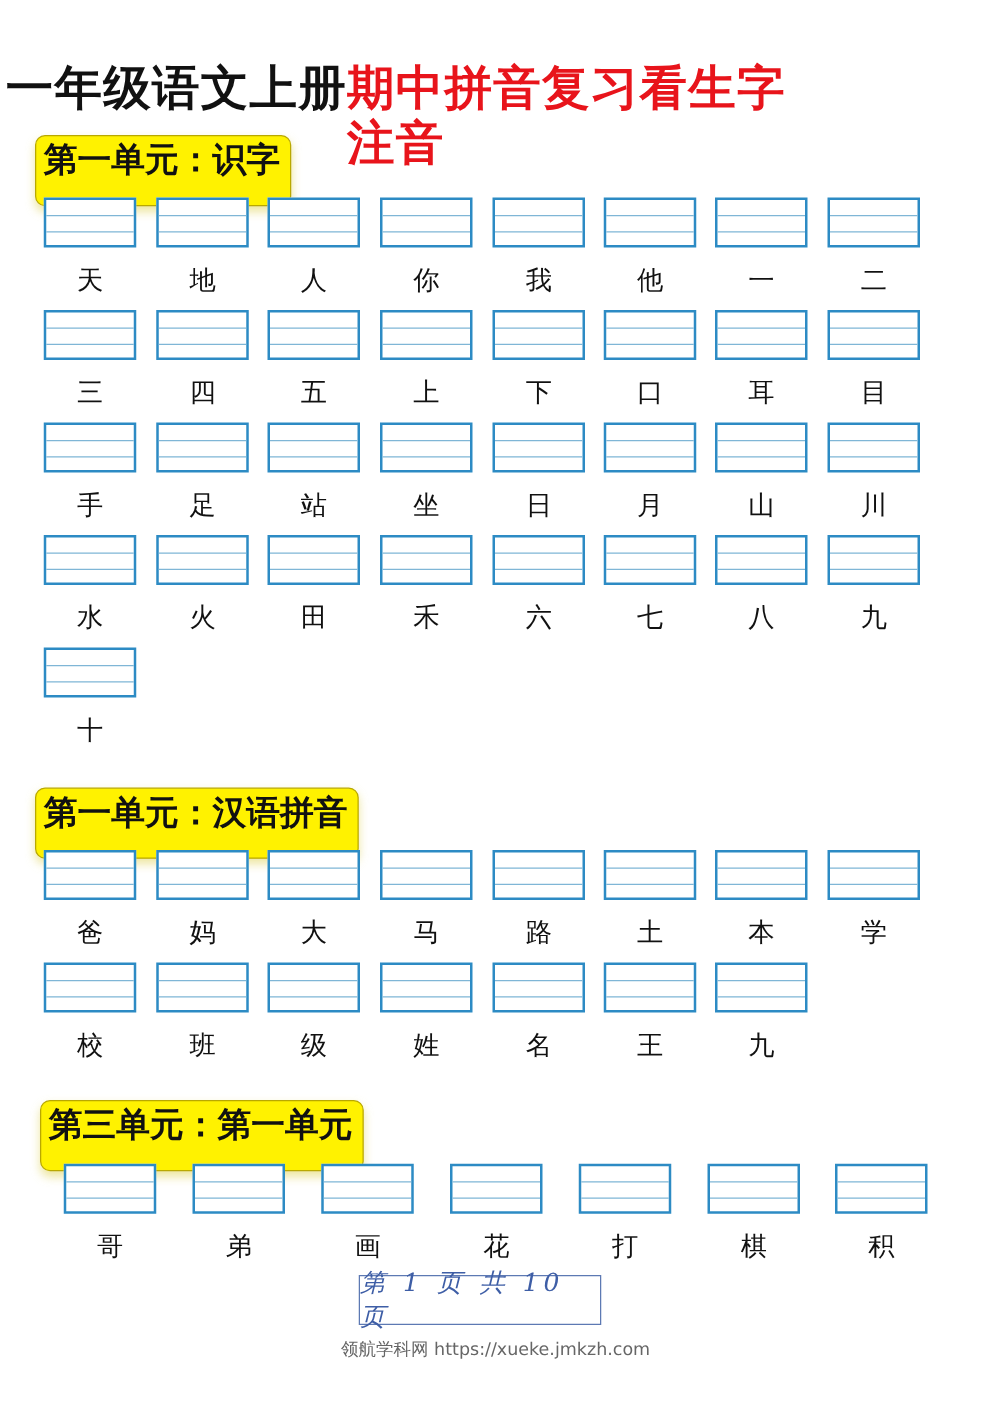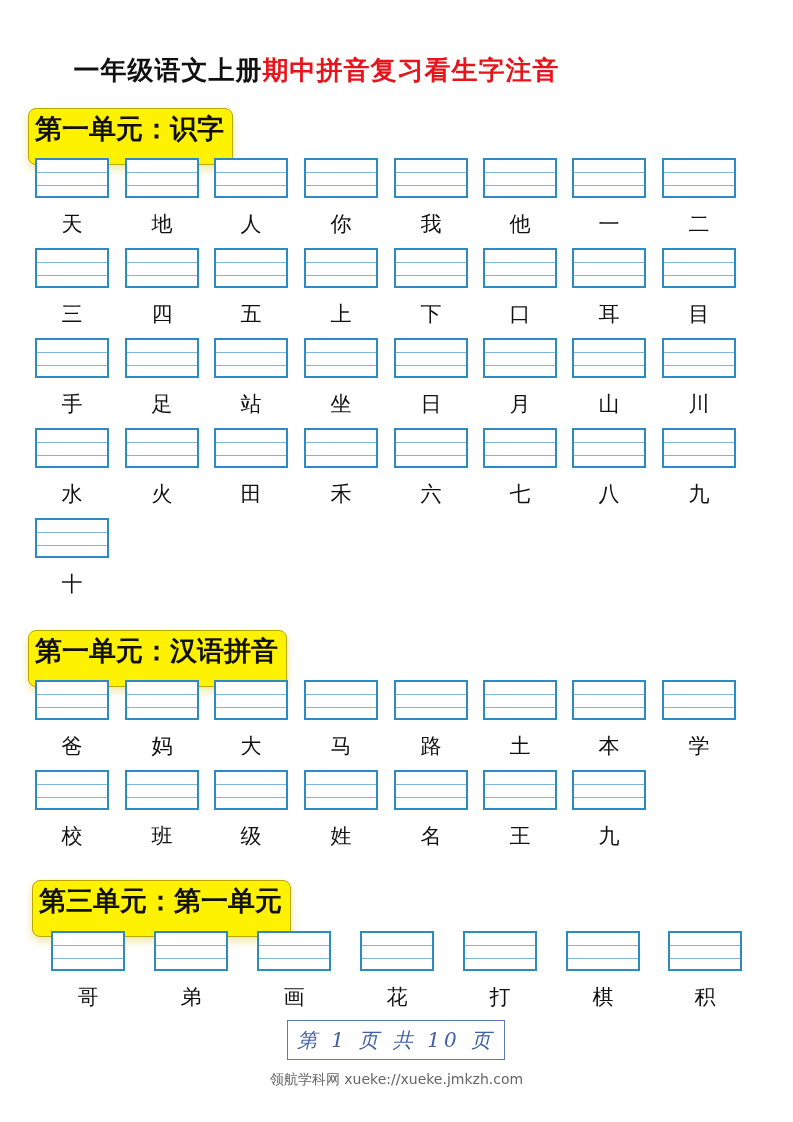--- a/index.html
+++ b/index.html
@@ -1,33 +1,33 @@
 <!DOCTYPE html>
 <html><head>
 <meta charset="utf-8">
 <style>
   html, body { margin: 0; padding: 0; background: #ffffff; }
   body { width: 793px; height: 1122px; position: relative; overflow: hidden;
          font-family: "DejaVu Serif", "Liberation Serif", serif; color: #111; }
   .title { position: absolute; top: 48px; left: 0; width: 633px; text-align: center;
            font-family: "DejaVu Sans", "Liberation Sans", sans-serif; font-weight: bold;
-           font-size: 26px; letter-spacing: 1px; line-height: 44px; }
+           font-size: 38px; letter-spacing: 1px; line-height: 44px; }
   .title .black { color: #111111; }
   .title .red { color: #e8141b; }
   .section-label { position: absolute; background: #fff200; border: 1px solid #b9a800;
            border-radius: 8px; font-family: "DejaVu Sans", "Liberation Sans", sans-serif;
            font-weight: bold; font-size: 27px; line-height: 40px; padding: 0 8px 15px 6px;
            color: #111; box-shadow: 0 4px 8px rgba(230,220,120,0.7); }
   .box { position: absolute; width: 74px; height: 40px; border: 2px solid #2d8bc4;
          box-sizing: border-box; background: #fff; }
   .box .line { position: absolute; left: 0; right: 0; height: 1px; background: #7fb6d6; }
   .box .l1 { top: 12px; }
   .box .l2 { top: 25px; }
   .char { position: absolute; width: 74px; text-align: center; font-size: 21px; line-height: 26px; color: #111; }
-  .footer-box { position: absolute; left: 287px; top: 1020px; width: 218px; height: 40px;
+  .footer-box { position: absolute; left: 287px; top: 1020px; width: 194px; height: 40px;
                 border: 1.5px solid #5d79b3; box-sizing: border-box; display: flex;
                 align-items: center; justify-content: center; color: #3e5ea6;
                 font-size: 20px; font-style: italic; letter-spacing: 4px; }
   .footer-text { position: absolute; left: 0; width: 793px; top: 1071px; text-align: center;
                  font-family: "DejaVu Sans", "Liberation Sans", sans-serif; font-size: 14px; color: #666; }
 </style>
 </head>
 <body>
 
 <div class="title">
@@ -311,13 +311,13 @@
     <div class="box" style="left: 668px; top: 931px;">
       <div class="line l1"></div>
       <div class="line l2"></div>
     </div>
     <div class="char" style="left: 668px; top: 984px;">积</div>
   </div>
 
 <div class="footer-box">
   <span>第 1 页 共 10 页</span>
 </div>
-<div class="footer-text">领航学科网 xueke://xueke.jmkzh.com</div>
+<div class="footer-text">领航学科网 https://xueke.jmkzh.com</div>
 
 </body></html>

